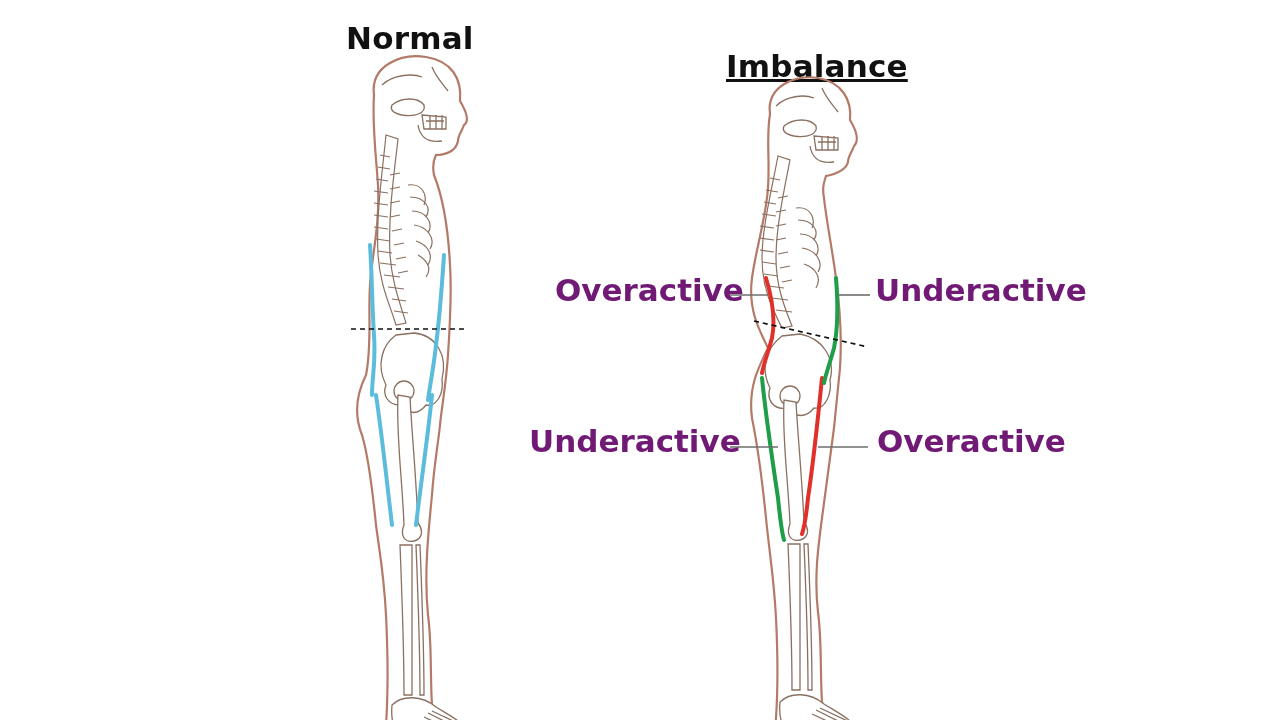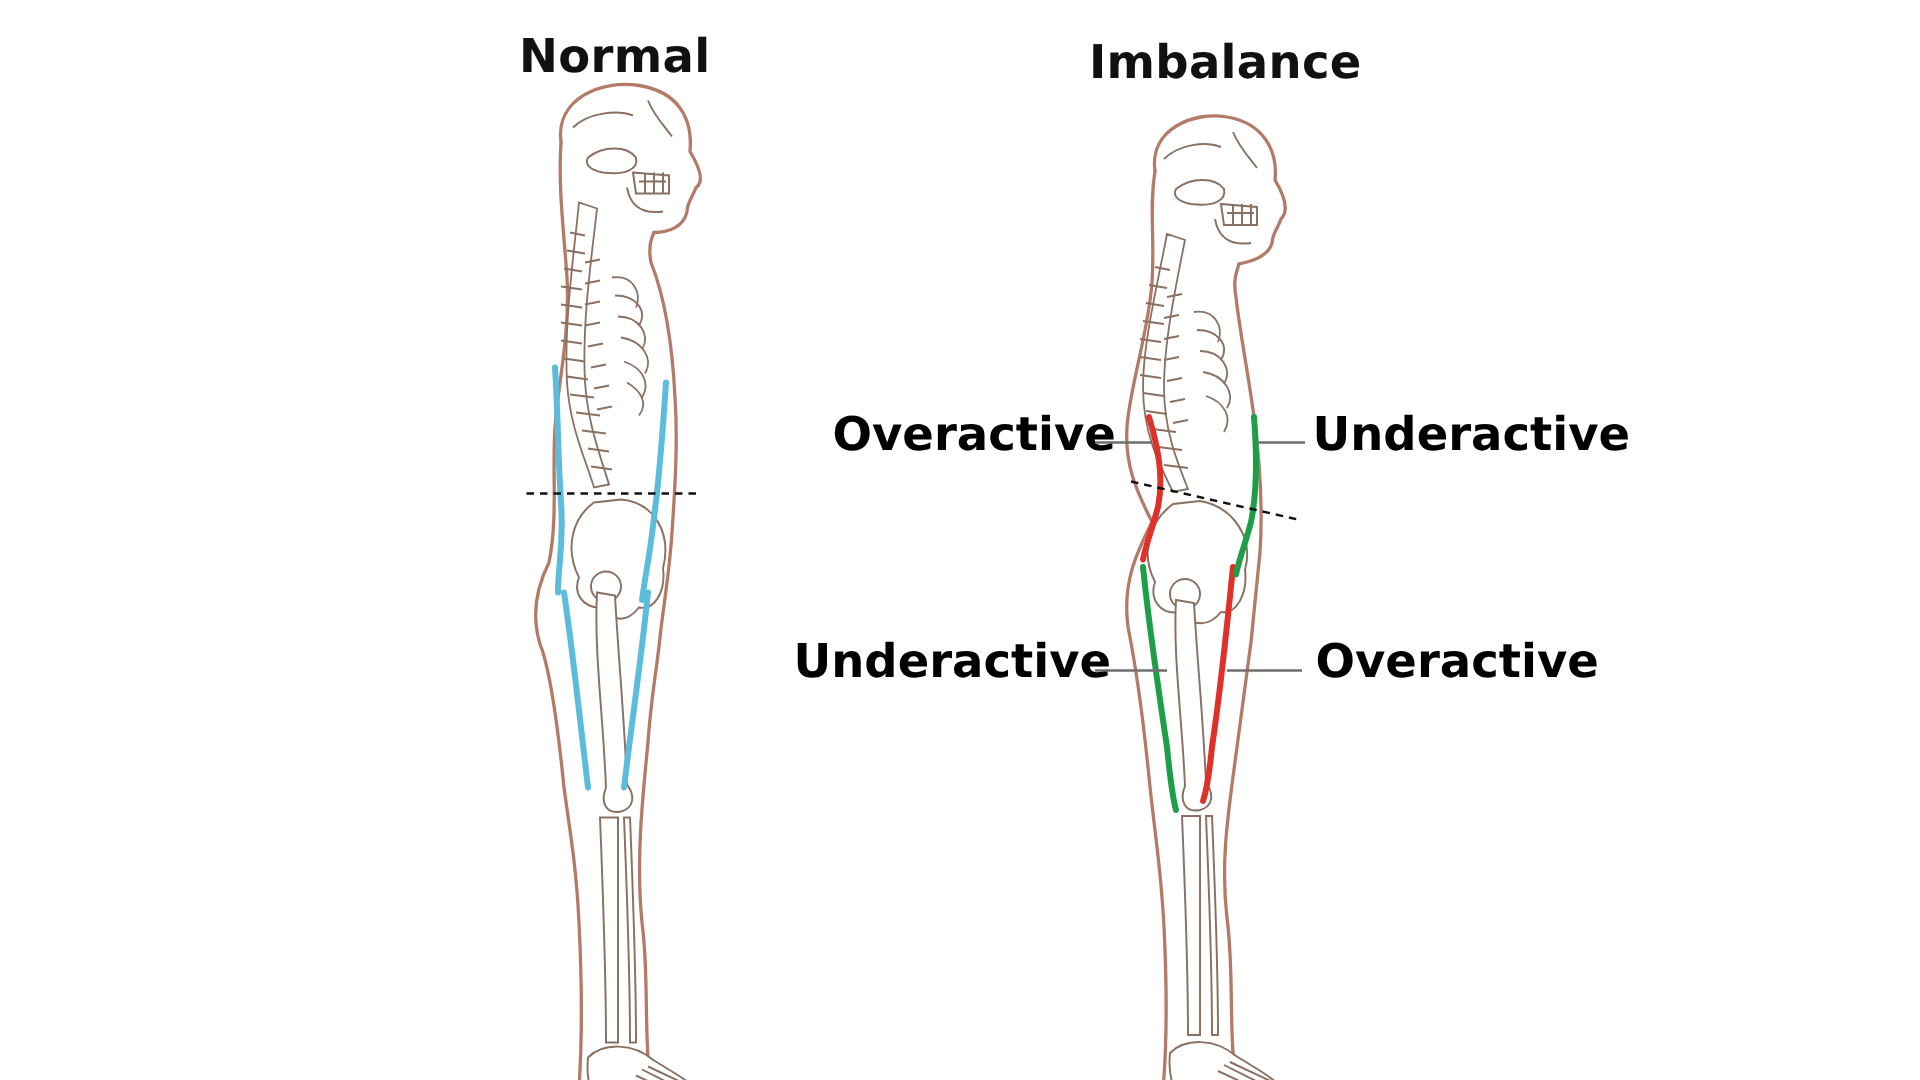--- a/index.html
+++ b/index.html
@@ -1,26 +1,26 @@
 <!DOCTYPE html>
 <html><head>
 <meta charset="utf-8">
 <style>
   html, body { margin:0; padding:0; background:#ffffff; }
   body { width:1280px; height:720px; position:relative; overflow:hidden;
          font-family:"DejaVu Sans", "Liberation Sans", sans-serif; }
   .title { position:absolute; font-weight:bold; color:#111111; font-size:31px; letter-spacing:0.2px; }
-  .lbl { position:absolute; font-weight:bold; color:#000000; font-size:31px; white-space:nowrap; }
+  .lbl { position:absolute; font-weight:bold; color:#701a75; font-size:31px; white-space:nowrap; }
   svg.fig { position:absolute; left:0; top:0; }
 </style>
 </head>
 <body>
 
 <div class="title" style="left:346px; top:20px;">Normal</div>
-<div class="title" style="left:726px; top:24px;">Imbalance</div>
+<div class="title" style="left:726px; top:48px;text-decoration:underline;">Imbalance</div>
 
 <div class="lbl" style="left:555px; top:272px;">Overactive</div>
 <div class="lbl" style="left:875px; top:272px;">Underactive</div>
 <div class="lbl" style="left:529px; top:423px;">Underactive</div>
 <div class="lbl" style="left:877px; top:423px;">Overactive</div>
 
 <svg class="fig" width="1280" height="720" viewBox="0 0 1280 720">
   <defs>
 
     <g id="body-outline">

